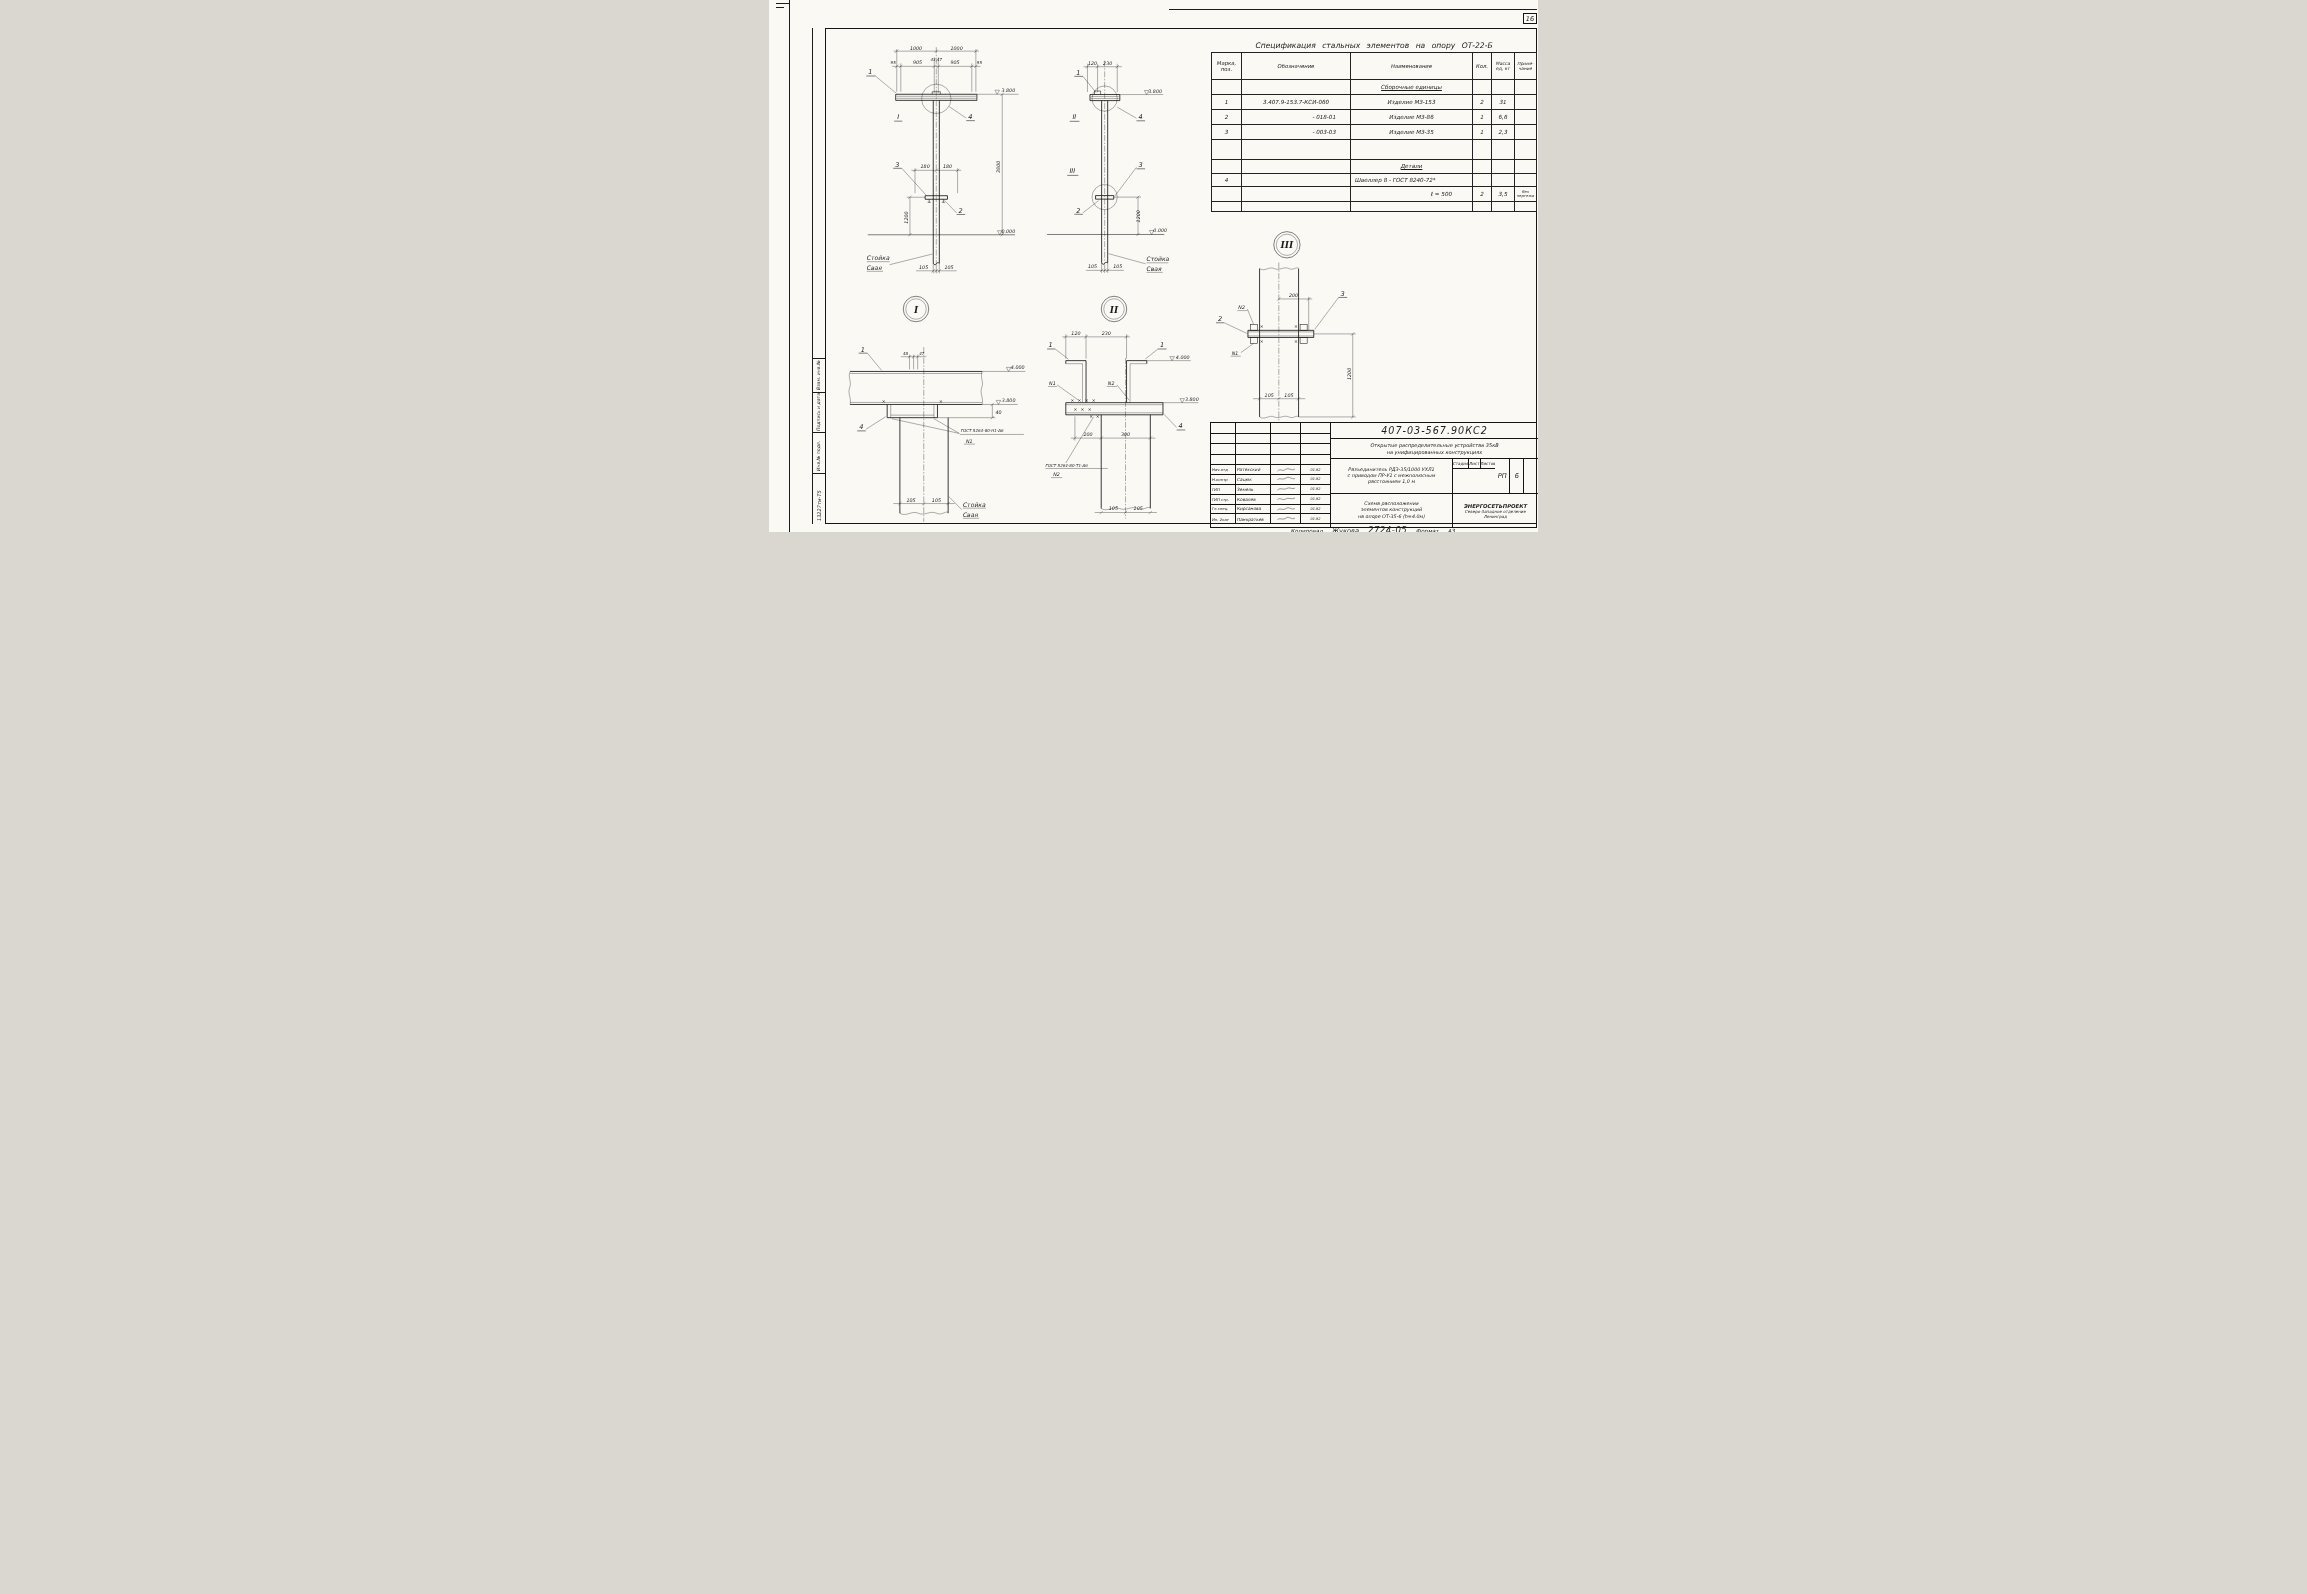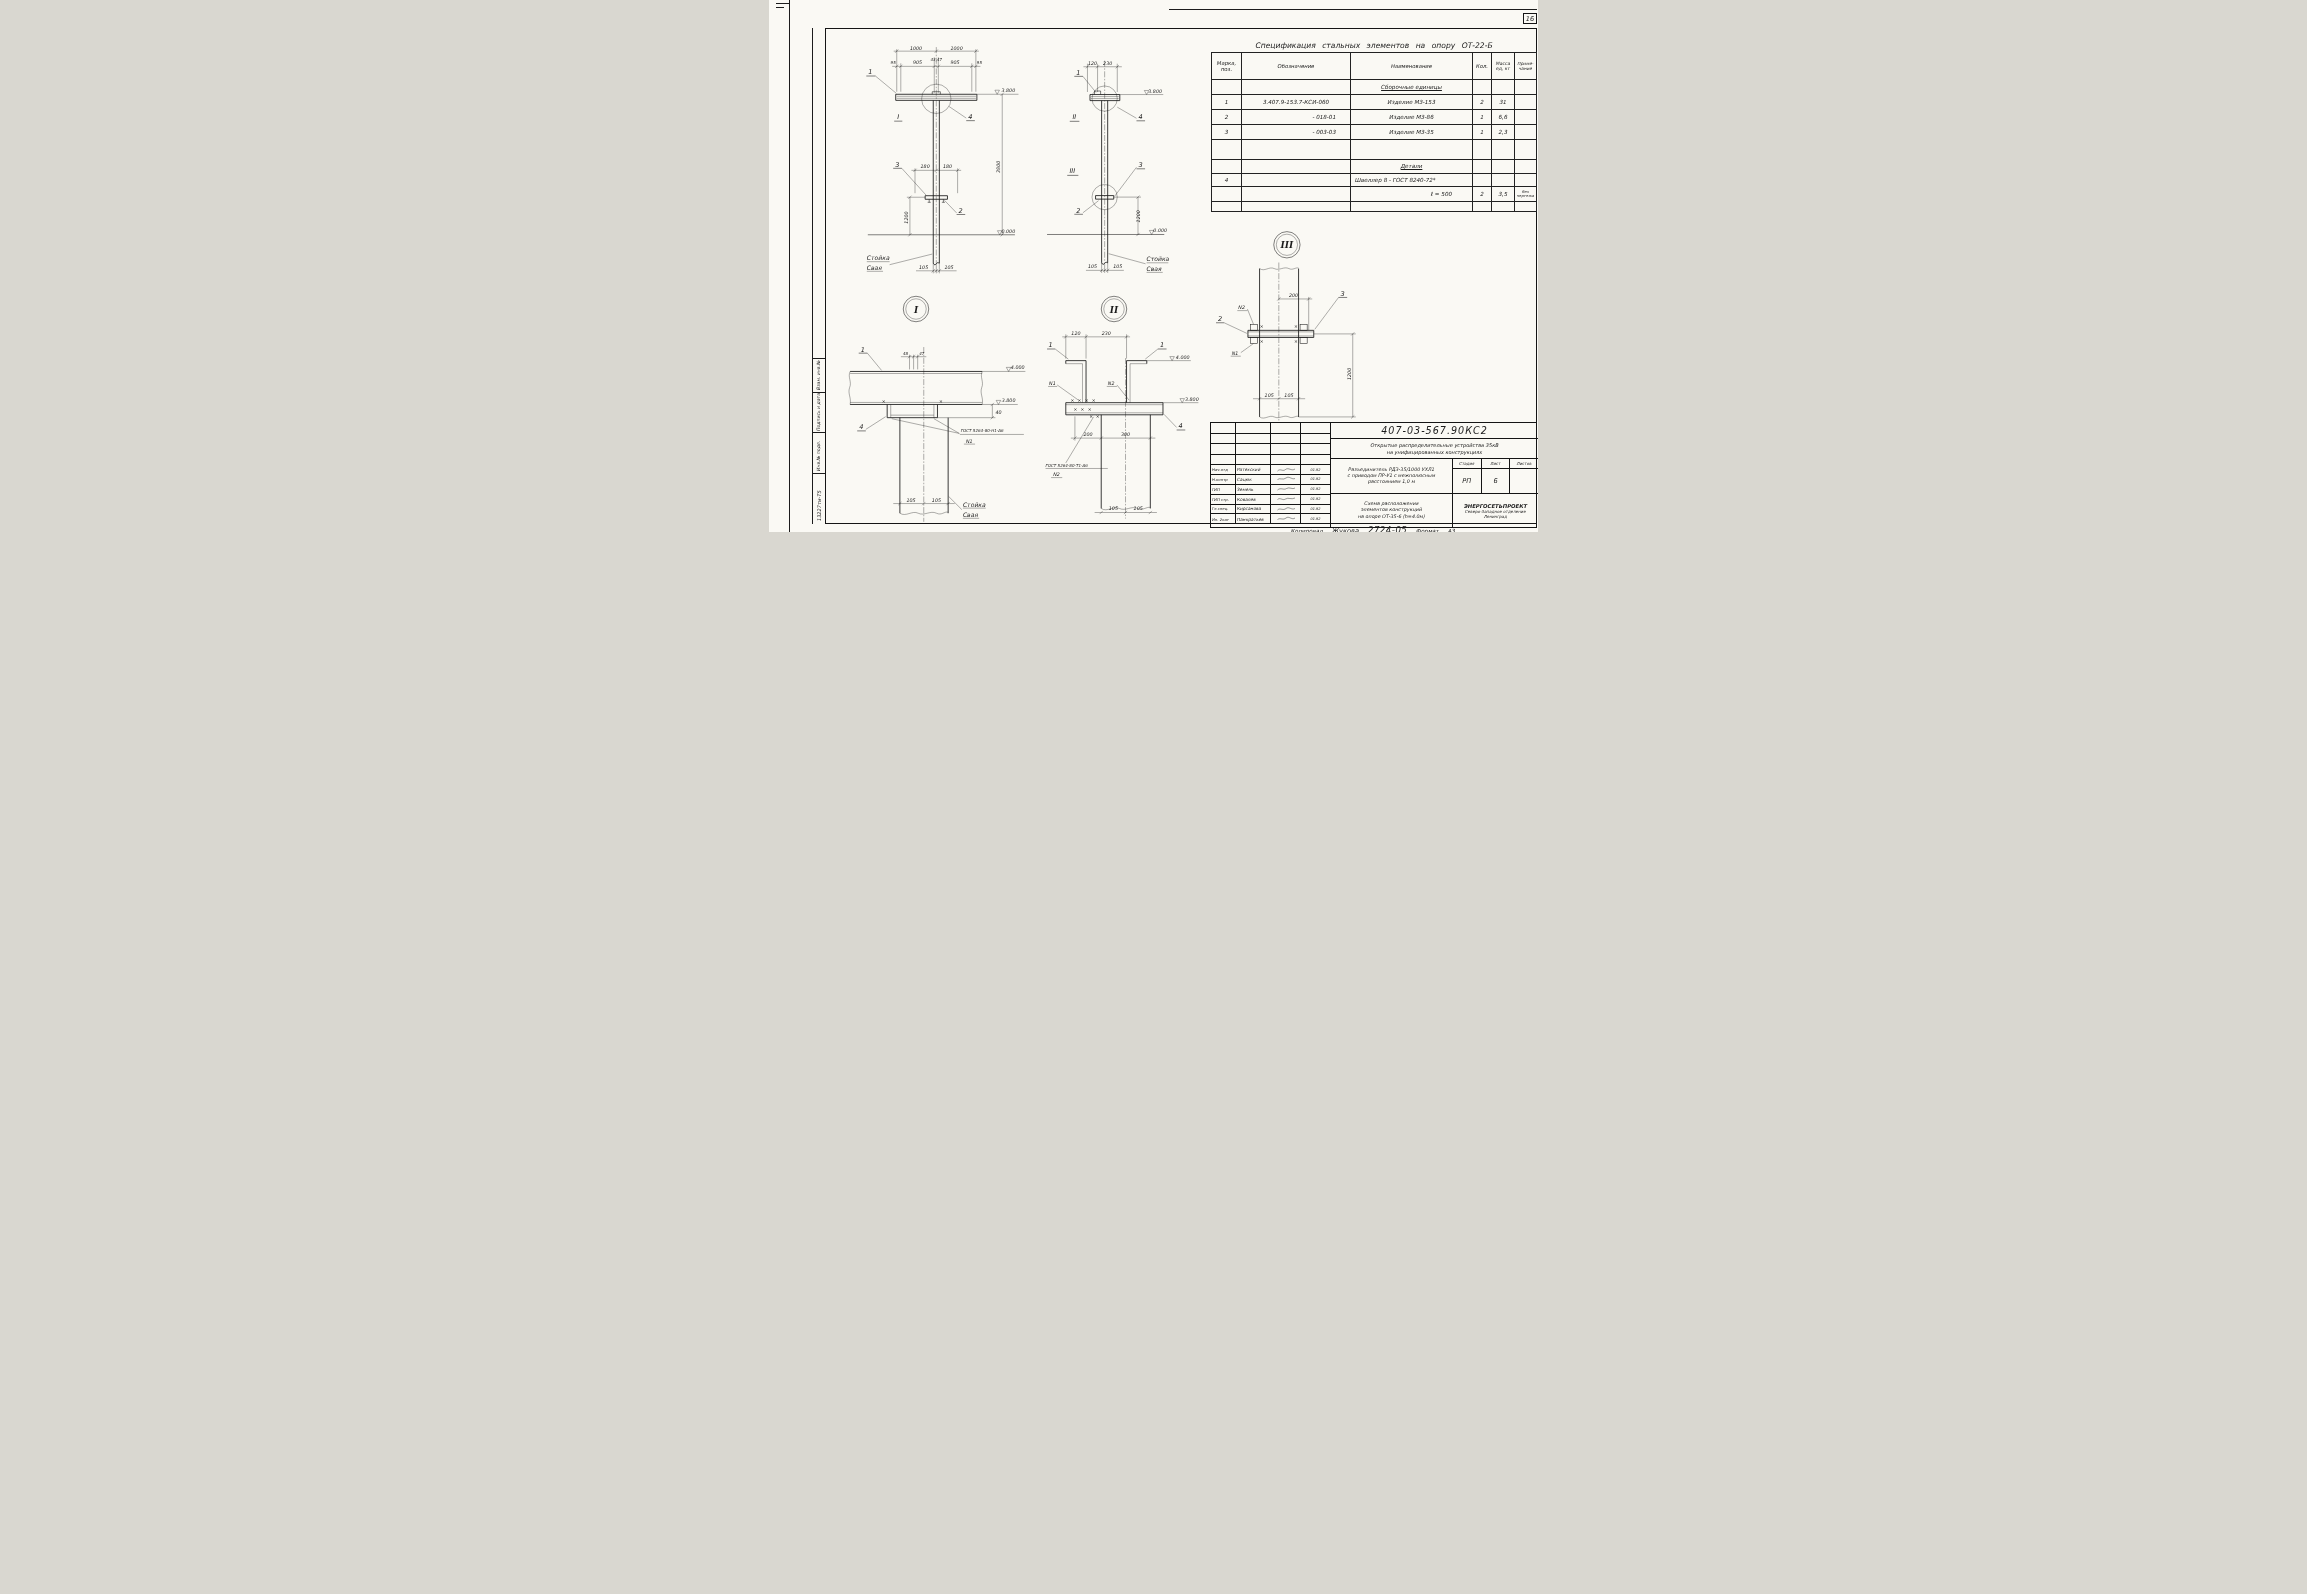--- a/index.html
+++ b/index.html
@@ -35,21 +35,21 @@
   .c-sig  { width:30px; justify-content:center; }
   .c-date { width:29px; font-size:3.5px; justify-content:center; }
   .tb-right { width:207px; display:flex; flex-direction:column; }
   .tb-doc { height:16px; border-bottom:0.7px solid #151515; display:flex; align-items:center; justify-content:center;
             font-size:9.6px; letter-spacing:1px; }
   .tb-sub { height:20px; border-bottom:0.7px solid #151515; display:flex; flex-direction:column; align-items:center; justify-content:center;
             font-size:5px; line-height:1.25; }
   .tb-mid { height:35px; border-bottom:0.7px solid #151515; display:flex; }
   .tb-obj { width:122px; border-right:0.7px solid #151515; display:flex; flex-direction:column; align-items:center; justify-content:center;
             font-size:4.8px; line-height:1.3; text-align:center; }
-  .tb-stage { width:85px; display:flex; flex-direction:column;justify-content:center; }
+  .tb-stage { width:85px; display:flex; flex-direction:row;justify-content:center; }
   .tb-stage-h { height:10px; display:flex; border-bottom:0.6px solid #151515; }
   .tb-stage-h div, .tb-stage-v div { flex:1; border-right:0.6px solid #151515; display:flex; align-items:center; justify-content:center; }
   .tb-stage-h div:last-child, .tb-stage-v div:last-child { border-right:none; }
   .tb-stage-h { font-size:4px; }
   .tb-stage-v { flex:1; display:flex; font-size:6.6px; }
   .tb-bot { flex:1; display:flex; }
   .tb-dt { width:122px; border-right:0.7px solid #151515; display:flex; flex-direction:column; align-items:center; justify-content:center;
            font-size:4.8px; line-height:1.3; text-align:center; }
   .tb-org { width:85px; display:flex; flex-direction:column; align-items:center; justify-content:center; text-align:center; }
   .org1 { font-size:5.3px; font-weight:bold; }

